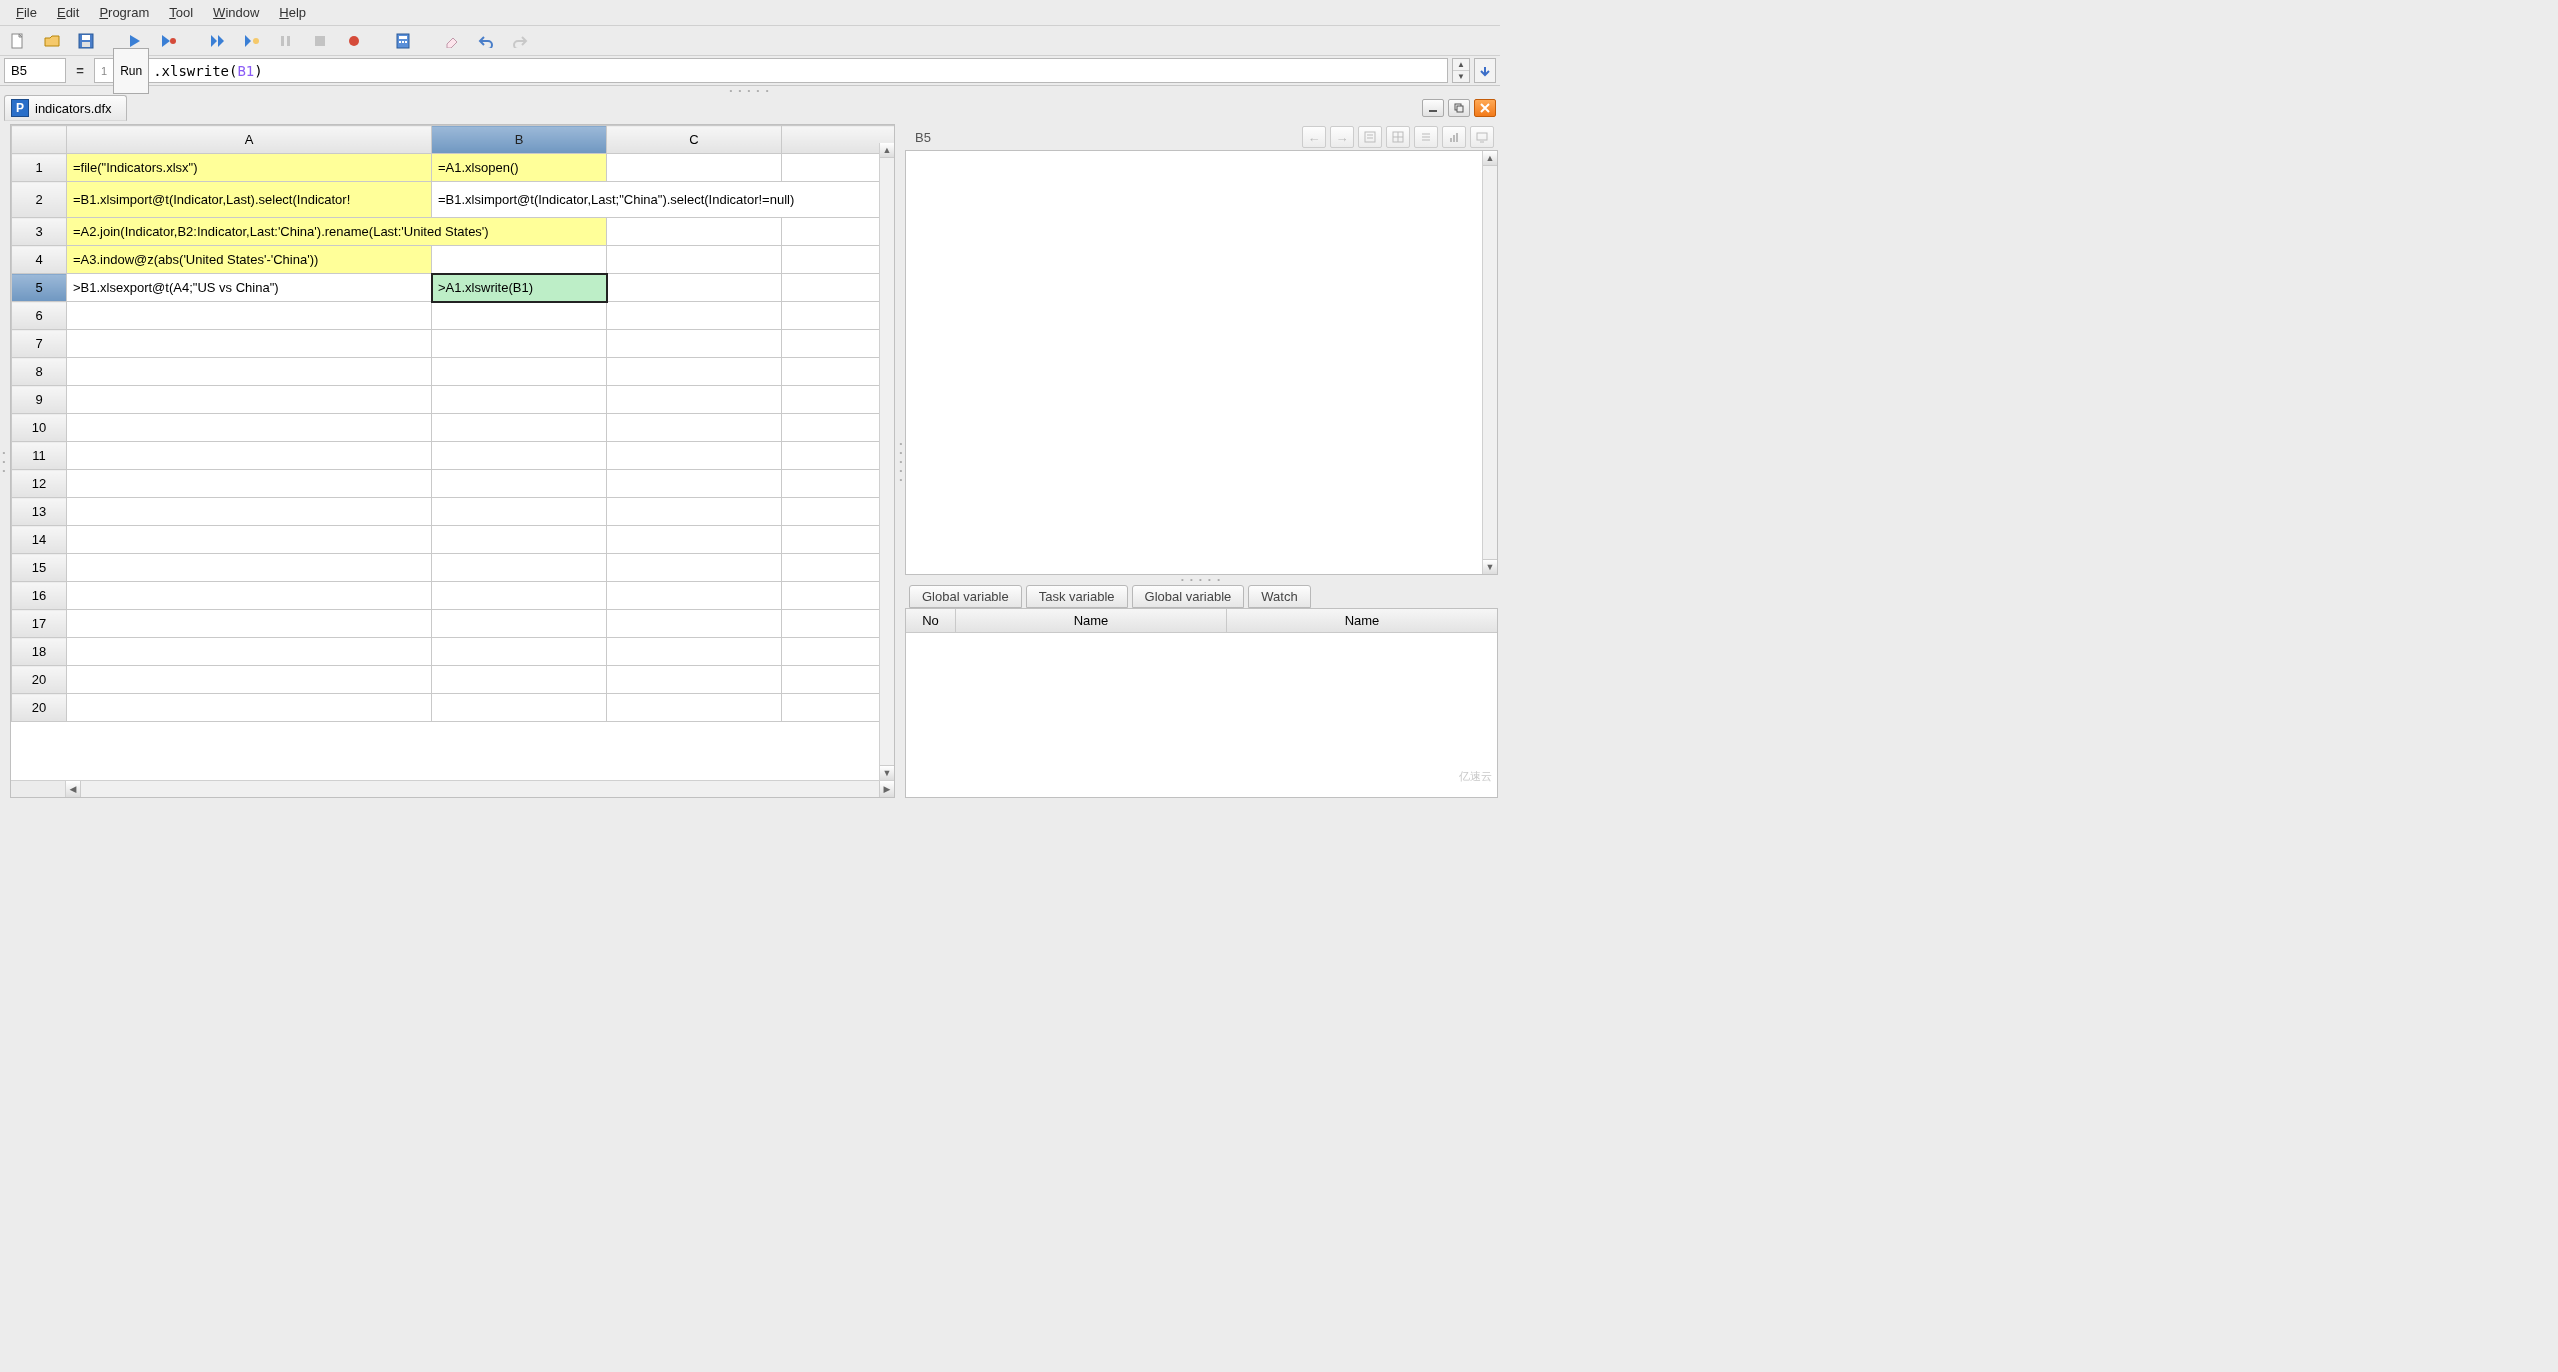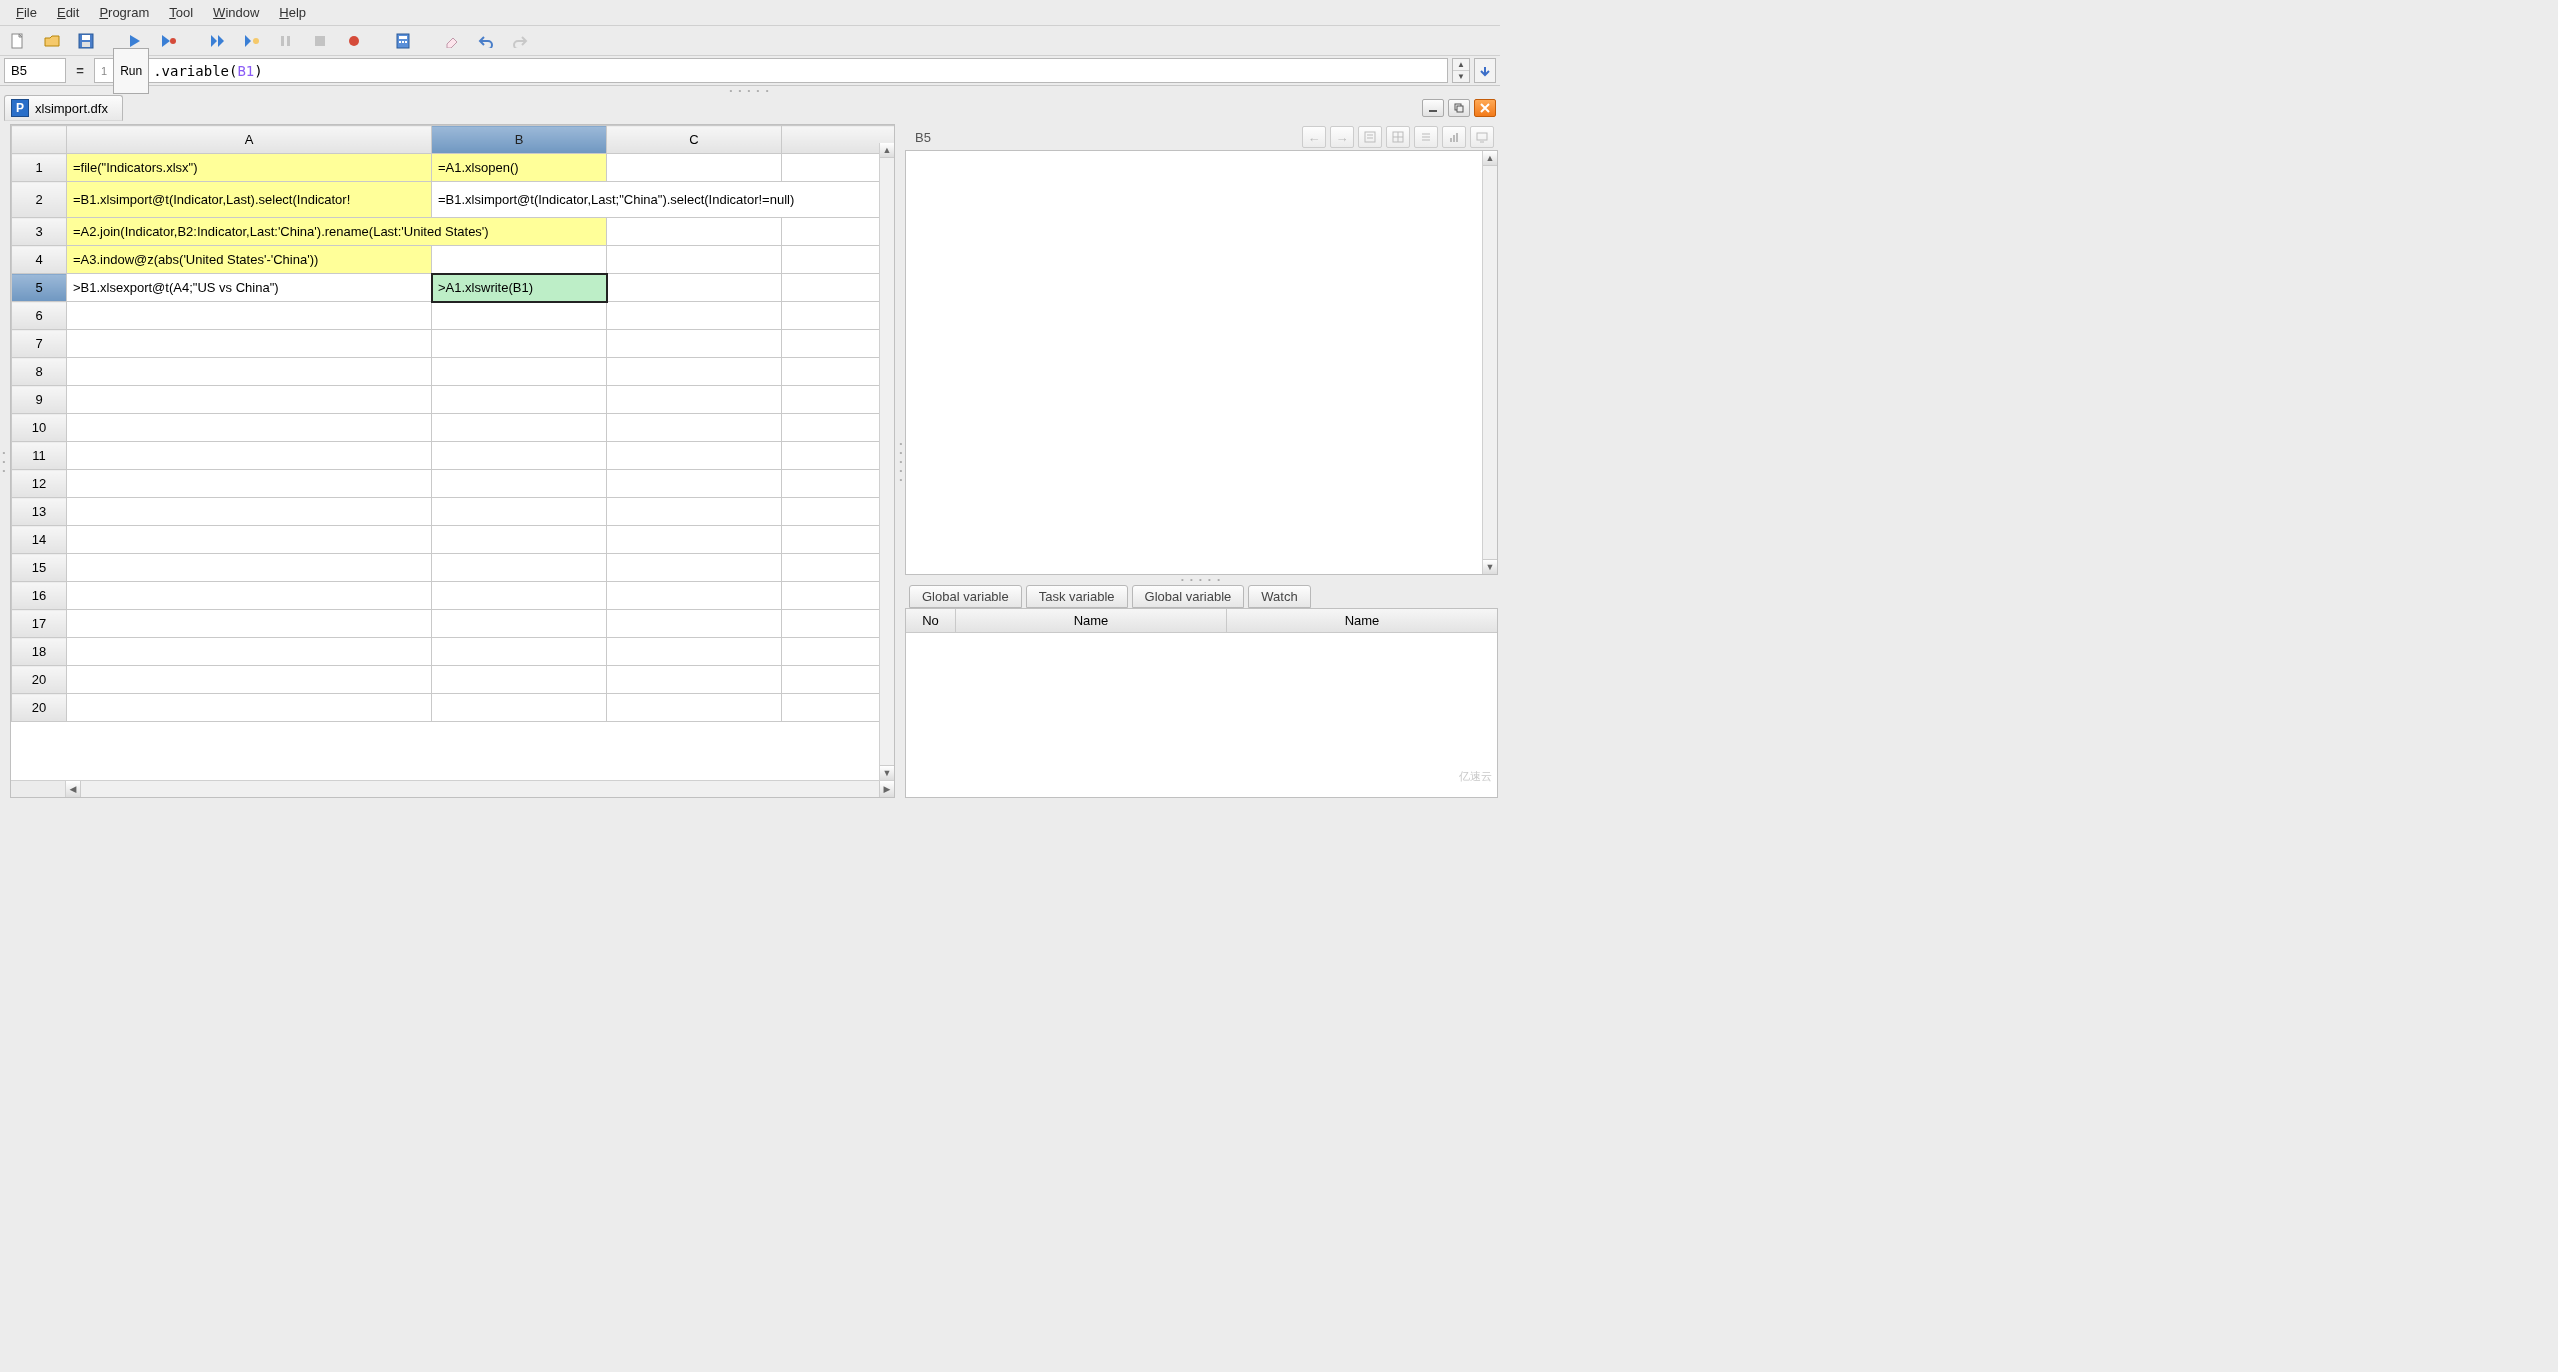--- a/index.html
+++ b/index.html
@@ -491,40 +491,40 @@
   </span>
 </div>
 
 <div class="formulabar">
   <div class="cellref">B5</div>
   <div class="eq">=</div>
   <div class="formula-input">
     <span class="formula-line-no">1</span>
     <span class="run-btn">Run</span>
     <span class="formula-text">
-      <span>.variable(</span><span class="red">B1</span><span>)</span>
+      <span>.xlswrite(</span><span class="red">B1</span><span>)</span>
     </span>
   </div>
   <div class="formula-spinner">
     <div>▲</div>
     <div>▼</div>
   </div>
   <div class="down-arrow-btn">
     <svg width="12" height="12">
         <path d="M6 2 L6 10 M2 6 L6 10 L10 6" fill="none" stroke="#3b6ec8" stroke-width="2"></path>
       </svg>
   </div>
 </div>
 
 <div class="splitter-h">• • • • •</div>
 
 <div class="tabrow">
   <div class="file-tab">
     <span class="p-badge">P</span>
-    <span>xlsimport.dfx</span>
+    <span>indicators.dfx</span>
   </div>
   <div class="win-controls">
     <div class="win-btn">
       <svg width="10" height="10">
           <line x1="1" y1="8" x2="9" y2="8" stroke="#555" stroke-width="2"></line>
         </svg>
     </div>
     <div class="win-btn">
       <svg width="10" height="10">
           <rect x="1" y="1" width="6" height="6" fill="none" stroke="#555"></rect>

